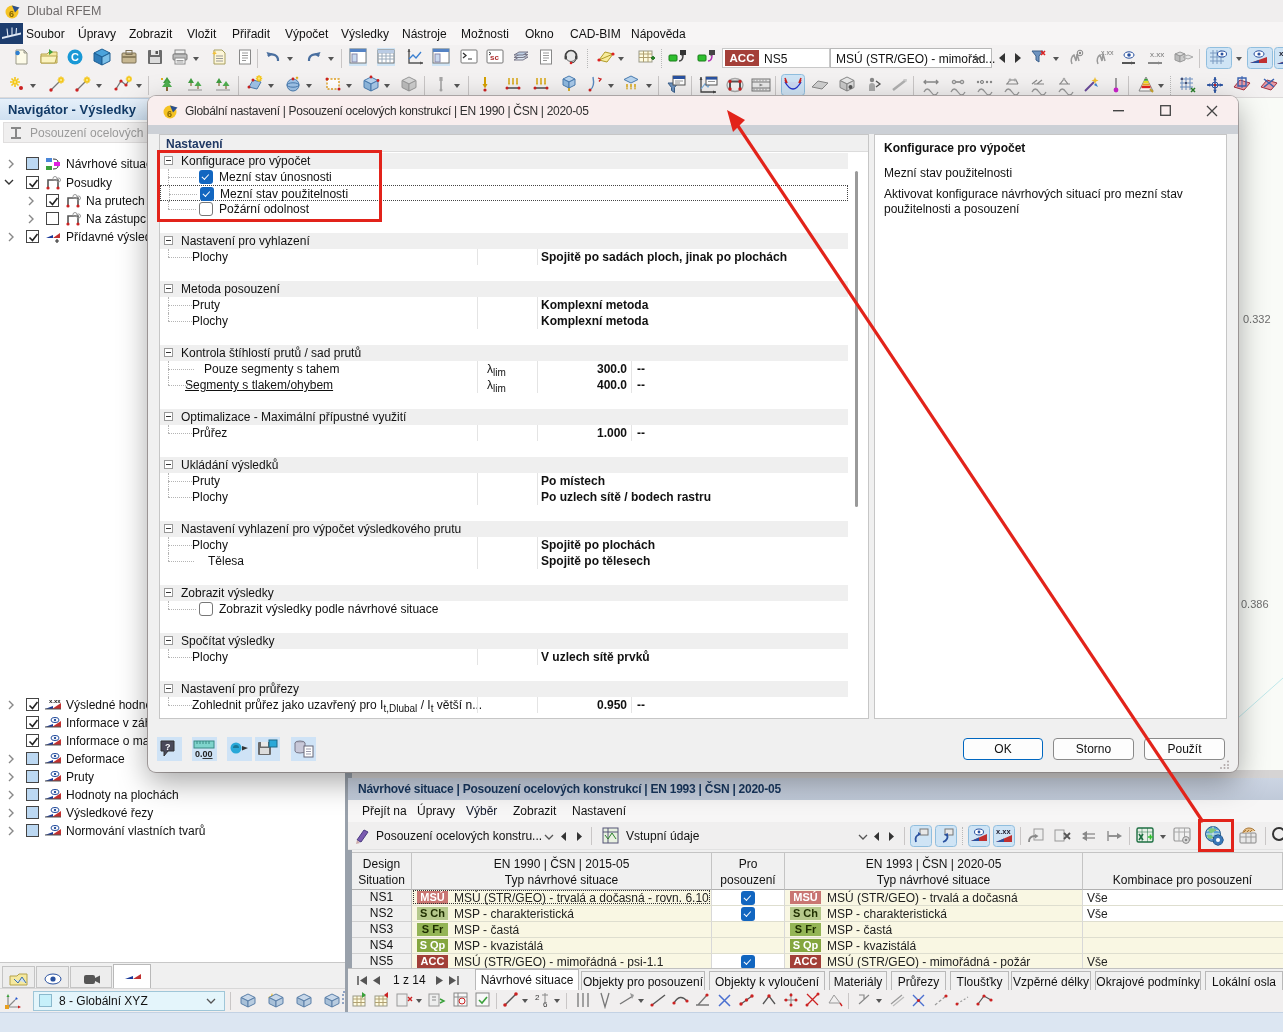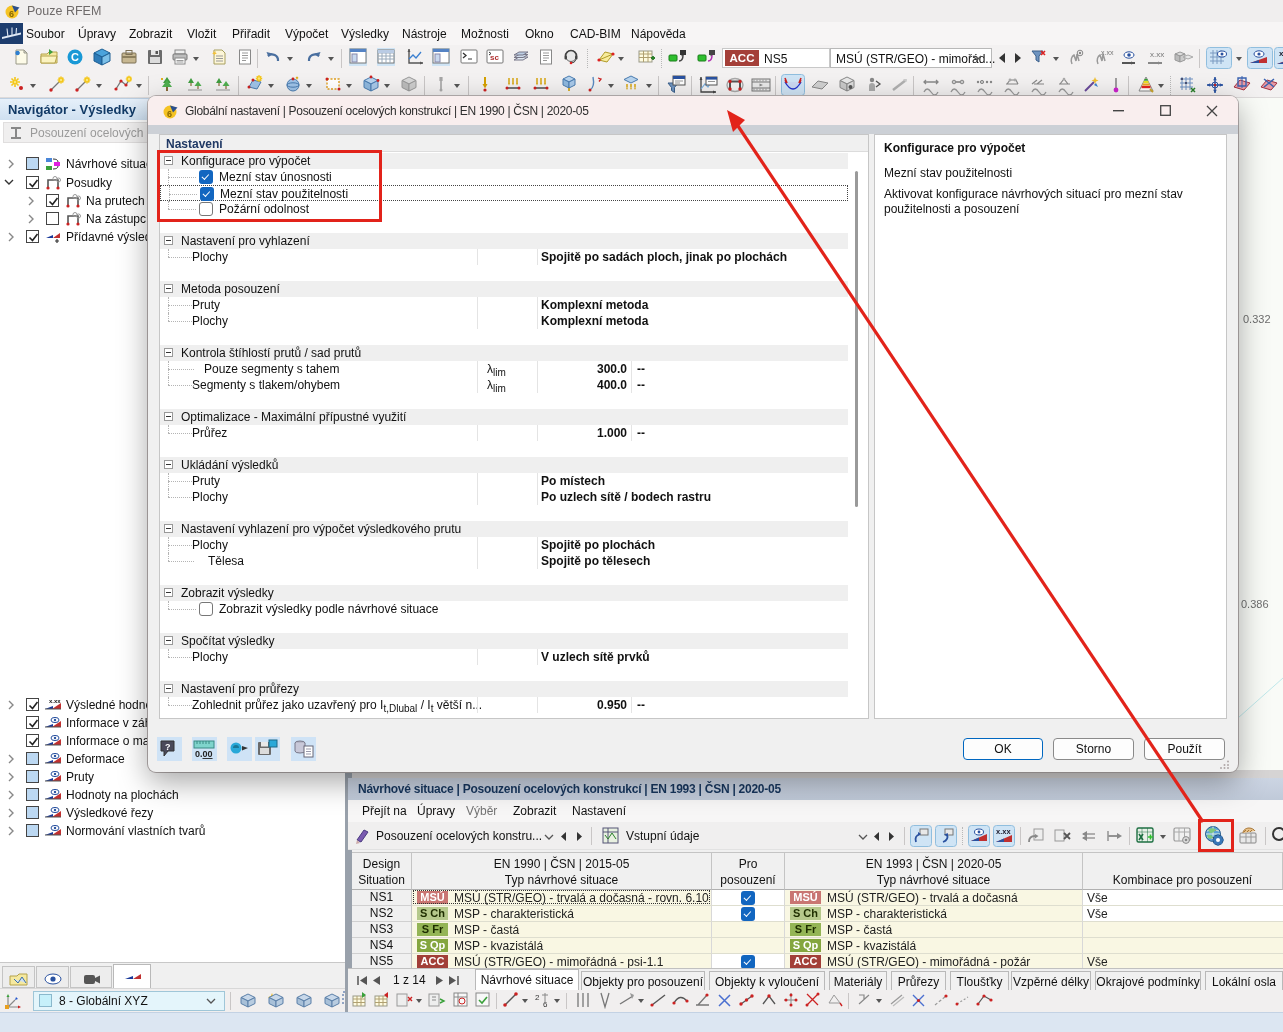--- a/index.html
+++ b/index.html
@@ -47,21 +47,21 @@
   <svg class="abs" style="left:1238px;top:560px" width="45" height="60">
       <path d="M0 60 L45 20" stroke="#bfe8ea" stroke-width="1"></path>
     </svg>
 </div>
 <div class="abs" id="titlebar">
   <svg class="abs" style="left:5px;top:3px" width="16" height="16" viewBox="0 0 16 16">
       <circle cx="7" cy="9" r="6.5" fill="#f5c324"></circle>
       <path d="M7 2.5 L14.5 4.5 L10 9.5 Z" fill="#2b4f8e"></path>
       <text x="4" y="13.5" font-size="9" font-weight="bold" fill="#8a6a00">6</text>
     </svg>
-  <span class="abs" style="left:27px;top:4px;color:#6e6a6a;font-size:12.5px;">Pouze RFEM</span>
+  <span class="abs" style="left:27px;top:4px;color:#6e6a6a;font-size:12.5px;">Dlubal RFEM</span>
 </div>
 <div class="abs" id="menubar">
   <svg class="abs" style="left:0px;top:1px" width="23" height="21" viewBox="0 0 23 21">
       <rect width="23" height="21" fill="#1d3d6e"></rect>
       <path d="M2 14 L21 9.5 L21 11.5 L2 16 Z" fill="#dfe8f4"></path>
       <path d="M7 5.5 L8 14 M12 4.5 L12 12.5 M16.5 5 L16 11.5" stroke="#dfe8f4" stroke-width="1.1"></path>
     </svg>
   <span class="menuitem" style="left:26px">Soubor</span>
   <span class="menuitem" style="left:78px">Úpravy</span>
   <span class="menuitem" style="left:129px">Zobrazit</span>
@@ -799,21 +799,21 @@
 <div class="abs" id="statusbar"></div>
 <div class="abs" id="bpanel">
     <div class="abs" style="left:0;top:0;width:935px;height:8px;background:#d6d4d4;"></div>
     <div class="abs" style="left:-3px;top:2px;width:7px;height:240px;background:#99a1ab;"></div>
     <div class="abs" style="left:0;top:8px;width:935px;height:22px;background:linear-gradient(#ccd5e3,#c0cad9);">
       <span class="abs" style="left:10px;top:4px;font-weight:bold;color:#17365d;font-size:12px;letter-spacing:-0.25px;">Návrhové situace | Posouzení ocelových konstrukcí | EN 1993 | ČSN | 2020-05</span>
     </div>
     <div class="abs" style="left:0;top:30px;width:935px;height:22px;background:#f7f6f6;">
       <span class="abs" style="left:14px;top:4px;font-size:12px;color:#111;">Přejít na</span>
       <span class="abs" style="left:69px;top:4px;font-size:12px;color:#111;">Úpravy</span>
-      <span class="abs" style="left:118px;top:4px;font-size:12px;color:#737373;">Výběr</span>
+      <span class="abs" style="left:118px;top:4px;font-size:12px;color:#0f172a;">Výběr</span>
       <span class="abs" style="left:165px;top:4px;font-size:12px;color:#111;">Zobrazit</span>
       <span class="abs" style="left:224px;top:4px;font-size:12px;color:#111;">Nastavení</span>
     </div>
     <div class="abs" style="left:0;top:52px;width:935px;height:28px;background:#f0efef;border-bottom:1px solid #e2e2e2;">
       <span class="abs" style="left:7px;top:5px;width:17px;height:17px;"><svg width="17" height="17" viewBox="0 0 17 17">
           <path d="M2 13 L9 3 L13 5 L6 15 Z" fill="#7a5ab0" stroke="#4a3a80"></path>
           <path d="M2 13 l-1 4 4-1 z" fill="#caa"></path>
         </svg></span>
       <span class="abs" style="left:28px;top:7px;font-size:12px;color:#111;">Posouzení ocelových konstru...</span>
       <svg class="abs" style="left:196px;top:12px" width="10" height="7">
@@ -1223,21 +1223,21 @@
         <span class="vline" style="left:317px;"></span>
         <span class="vline" style="left:377px;"></span>
         <span class="dlabel" style="left:327px;">λ<sub>lim</sub></span>
         <span class="vline" style="left:471px;"></span>
         <span class="dval" style="left:377px;width:90px;text-align:right;">300.0</span>
         <span class="dval" style="left:477px;">--</span>
       </div>
       <div class="drow" style="top:242px;width:688px;">
         <span style="position:absolute;left:8px;top:0;height:8px;border-left:1px dotted #b4b4b4;"></span>
         <span style="position:absolute;left:8px;top:8px;width:26px;border-top:1px dotted #b4b4b4;"></span>
-        <span class="dlabel" style="left:32px;">Segmenty s tlakem/ohybem</span>
+        <span class="dlabel" style="left:25px;text-decoration:underline;">Segmenty s tlakem/ohybem</span>
         <span class="vline" style="left:317px;"></span>
         <span class="vline" style="left:377px;"></span>
         <span class="dlabel" style="left:327px;">λ<sub>lim</sub></span>
         <span class="vline" style="left:471px;"></span>
         <span class="dval" style="left:377px;width:90px;text-align:right;">400.0</span>
         <span class="dval" style="left:477px;">--</span>
       </div>
       <div class="drow" style="top:258px;"></div>
       <div class="drow sec" style="top:274px;width:688px;">
         <span class="exp"></span>

